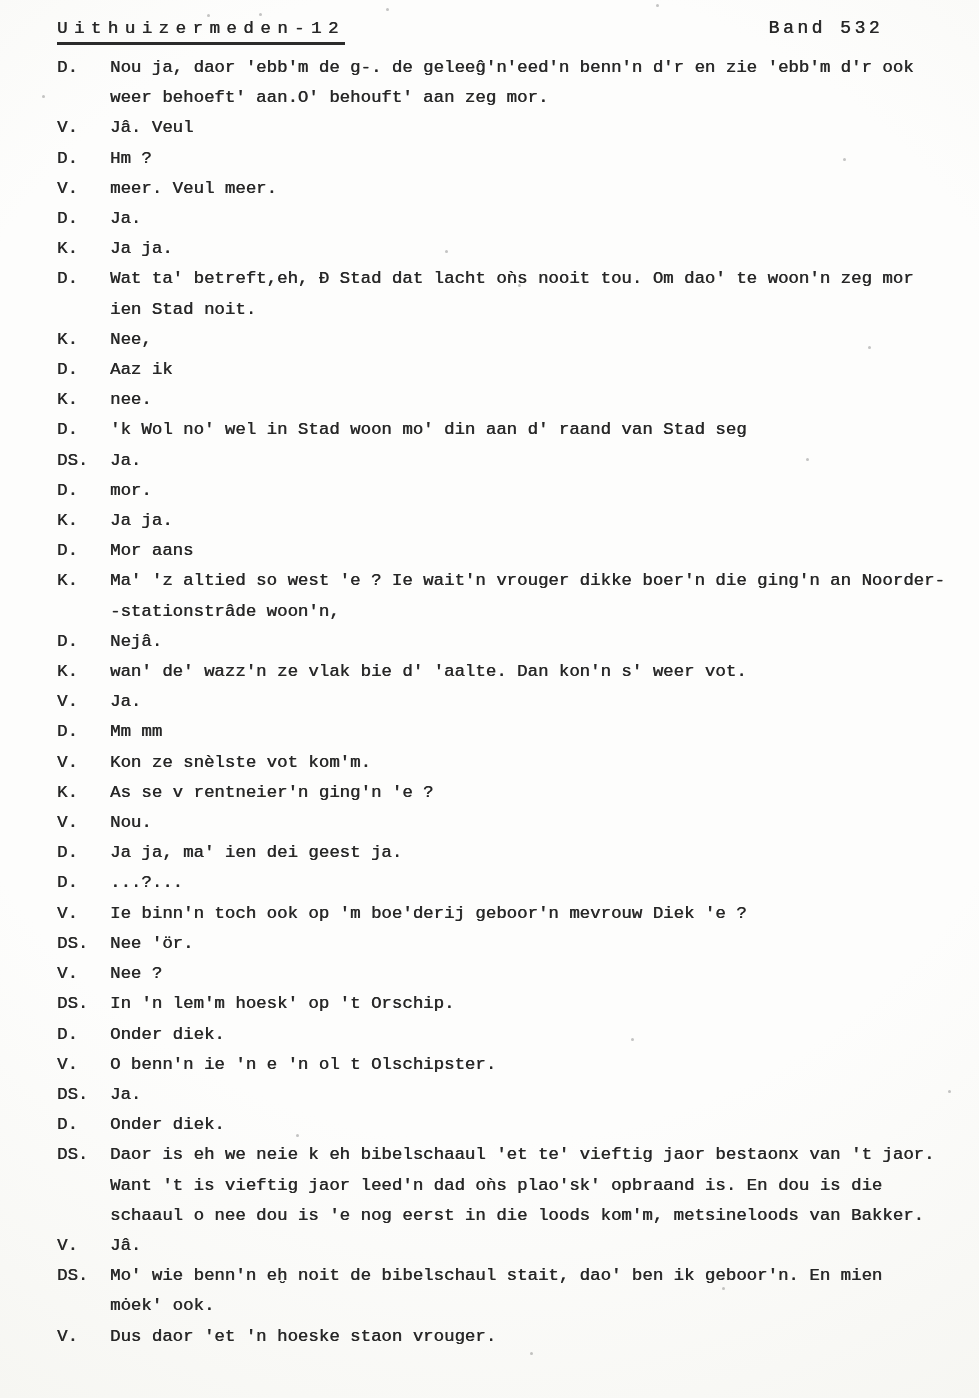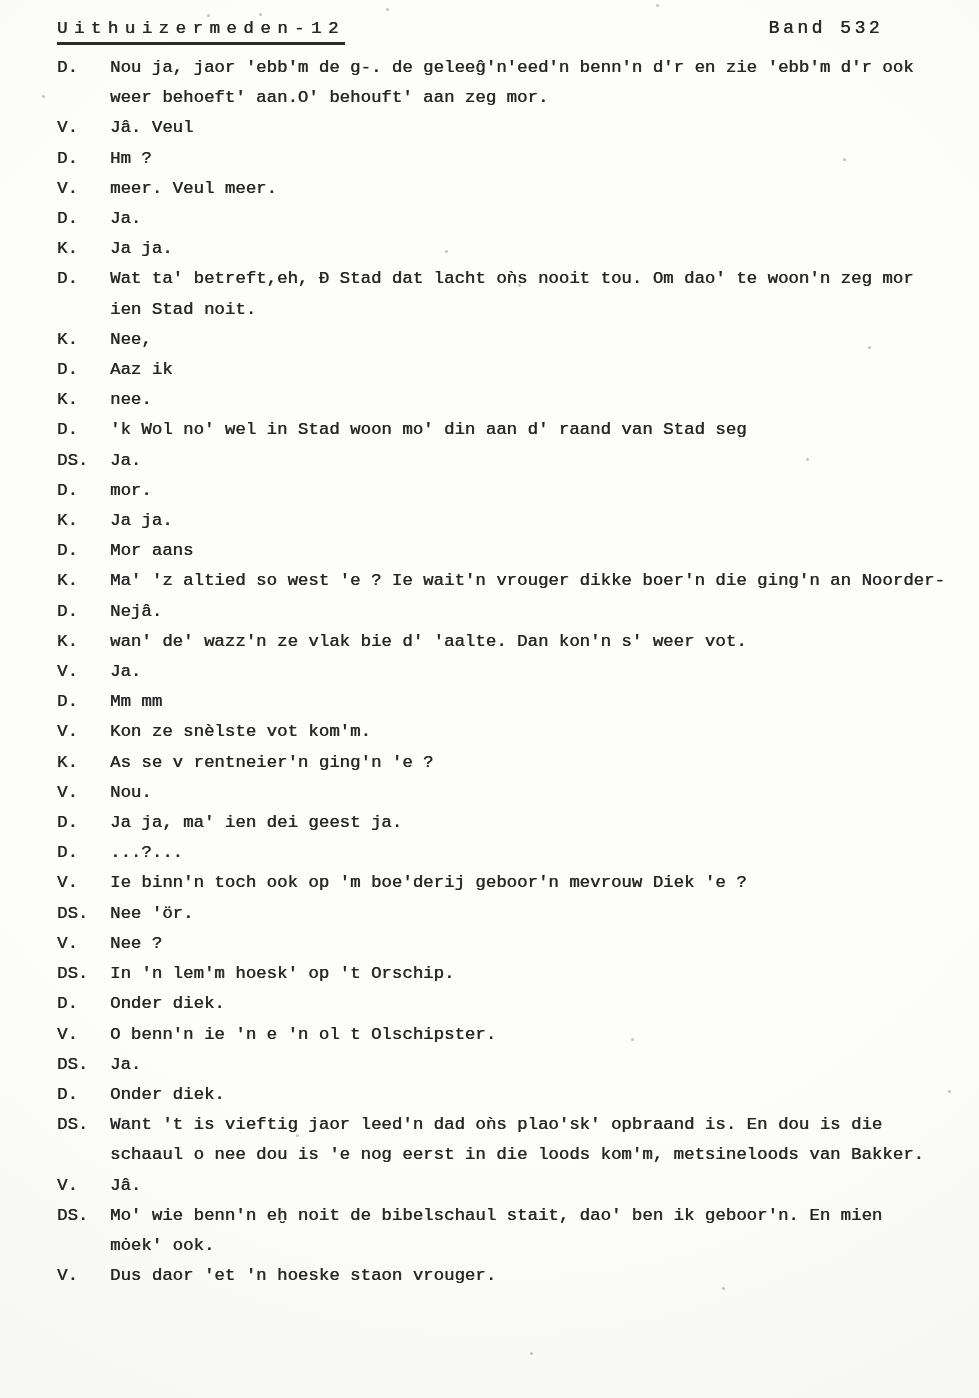--- a/index.html
+++ b/index.html
@@ -74,21 +74,21 @@
 
   <div class="header">
     <span class="doc-title">Uithuizermeden-12</span>
     <span class="band-label">Band 532</span>
   </div>
 
   <main class="transcript">
   <div class="entry">
     <span class="speaker">D.</span>
     <div class="utterance">
-          <div class="tline">Nou ja, jaor 'ebb'm de g-. de geleeĝ'n'eed'n benn'n d'r en zie 'ebb'm d'r ook</div>
+          <div class="tline">Nou ja, daor 'ebb'm de g-. de geleeĝ'n'eed'n benn'n d'r en zie 'ebb'm d'r ook</div>
           <div class="tline">weer behoeft' aan.O' behouft' aan zeg mor.</div>
         </div>
   </div>
 
   <div class="entry">
     <span class="speaker">V.</span>
     <div class="utterance">
           <div class="tline">Jâ. Veul</div>
         </div>
   </div>
@@ -182,20 +182,21 @@
     <span class="speaker">D.</span>
     <div class="utterance">
           <div class="tline">Mor aans</div>
         </div>
   </div>
 
   <div class="entry">
     <span class="speaker">K.</span>
     <div class="utterance">
           <div class="tline">Ma' 'z altied so west 'e ? Ie wait'n vrouger dikke boer'n die ging'n an Noorder-</div>
+          <div class="tline">-stationstrâde woon'n,</div>
         </div>
   </div>
 
   <div class="entry">
     <span class="speaker">D.</span>
     <div class="utterance">
           <div class="tline">Nejâ.</div>
         </div>
   </div>
 
@@ -308,20 +309,21 @@
   <div class="entry">
     <span class="speaker">D.</span>
     <div class="utterance">
           <div class="tline">Onder diek.</div>
         </div>
   </div>
 
   <div class="entry">
     <span class="speaker">DS.</span>
     <div class="utterance">
+          <div class="tline">Daor is eh we neie k eh bibelschaaul 'et te' vieftig jaor bestaonx van 't jaor.</div>
           <div class="tline">Want 't is vieftig jaor leed'n dad oǹs plao'sk' opbraand is. En dou is die</div>
           <div class="tline">schaaul o nee dou is 'e nog eerst in die loods kom'm, metsineloods van Bakker.</div>
         </div>
   </div>
 
   <div class="entry">
     <span class="speaker">V.</span>
     <div class="utterance">
           <div class="tline">Jâ.</div>
         </div>

